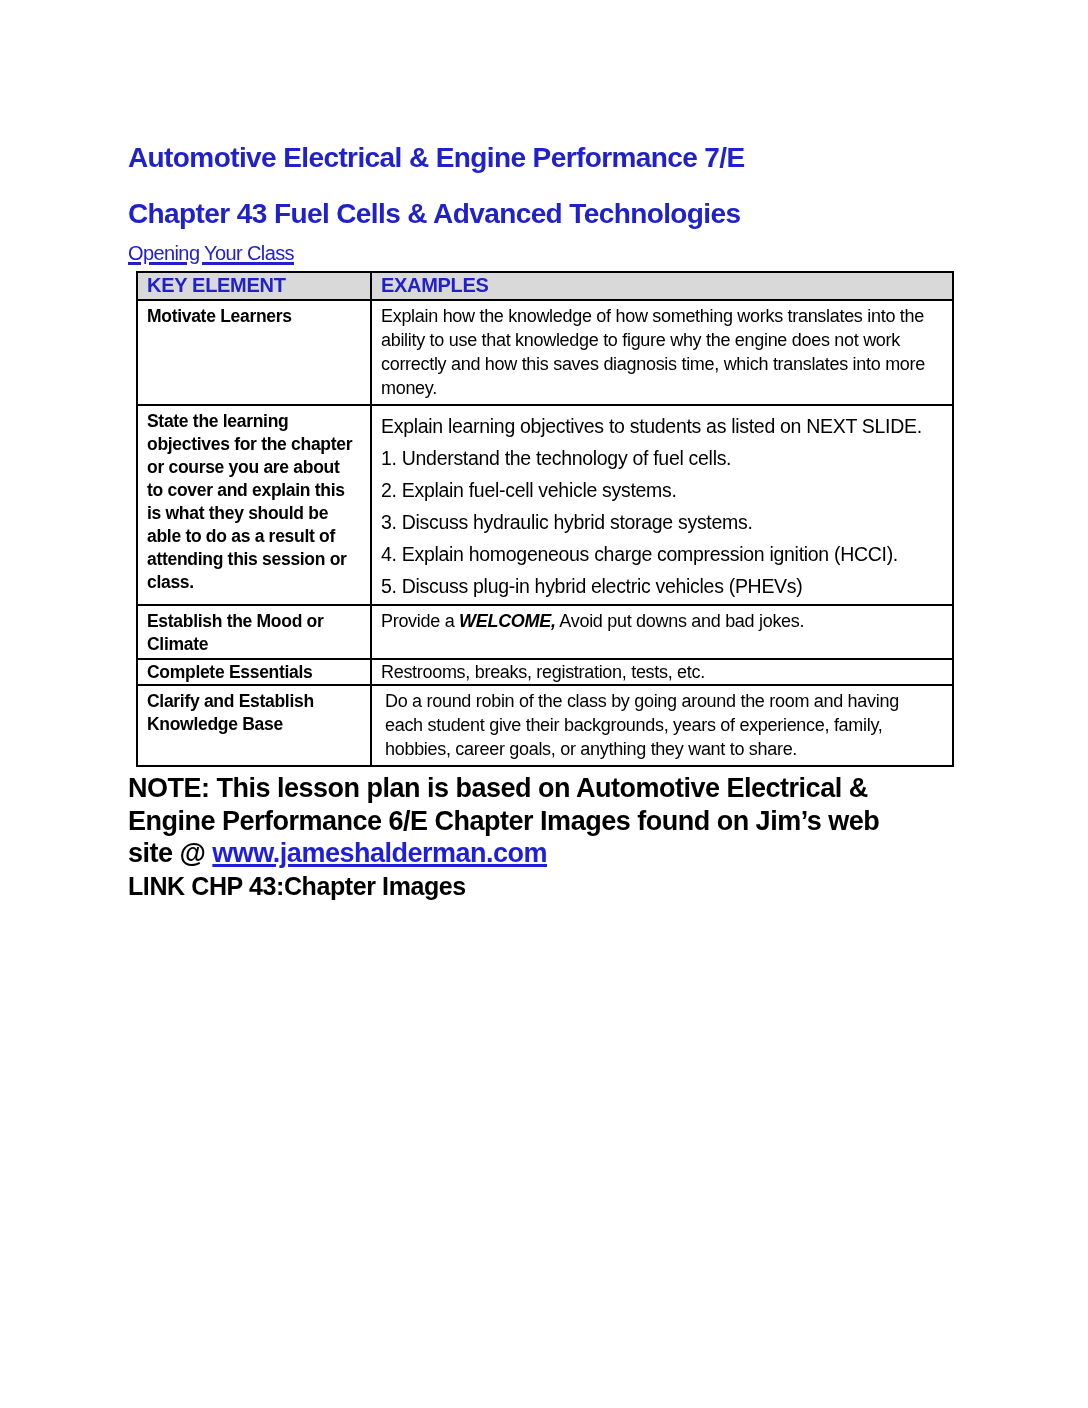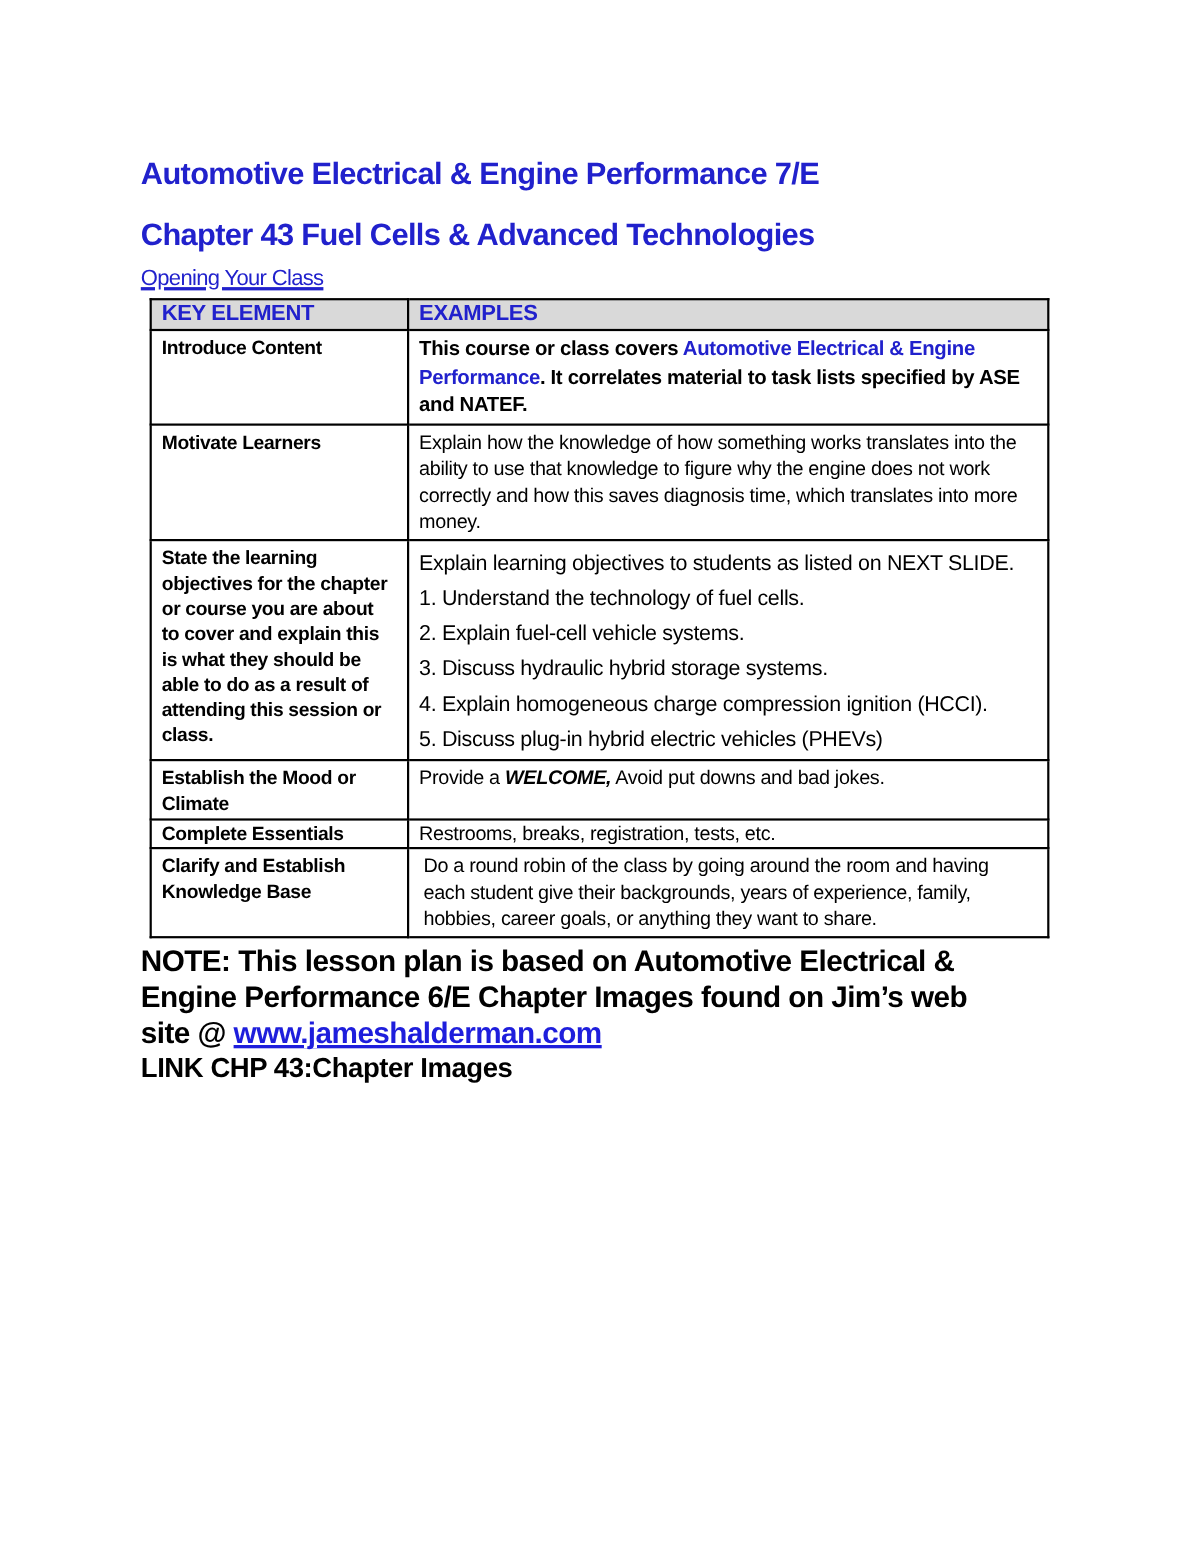--- a/index.html
+++ b/index.html
@@ -112,24 +112,20 @@
         <col class="c1">
         <col class="c2">
       </colgroup>
     <thead>
       <tr>
         <th>KEY ELEMENT</th>
         <th>EXAMPLES</th>
       </tr>
     </thead>
     <tbody>
-      <tr class="r1">
-        <td class="key">Introduce Content</td>
-        <td class="ex"><span>This course or class covers </span><span class="blue">Automotive Electrical &amp; Engine Performance</span><span>. It correlates material to task lists specified by ASE and NATEF.</span></td>
-      </tr>
       <tr class="r2">
         <td class="key">Motivate Learners</td>
         <td class="ex">Explain how the knowledge of how something works translates into the ability to use that knowledge to figure why the engine does not work correctly and how this saves diagnosis time, which translates into more money.</td>
       </tr>
       <tr class="r3">
         <td class="key">State the learning objectives for the chapter or course you are about to cover and explain this is what they should be able to do as a result of attending this session or class.</td>
         <td class="ex">
           <p>Explain learning objectives to students as listed on NEXT SLIDE.</p>
           <p>1. Understand the technology of fuel cells.</p>
           <p>2. Explain fuel-cell vehicle systems.</p>

